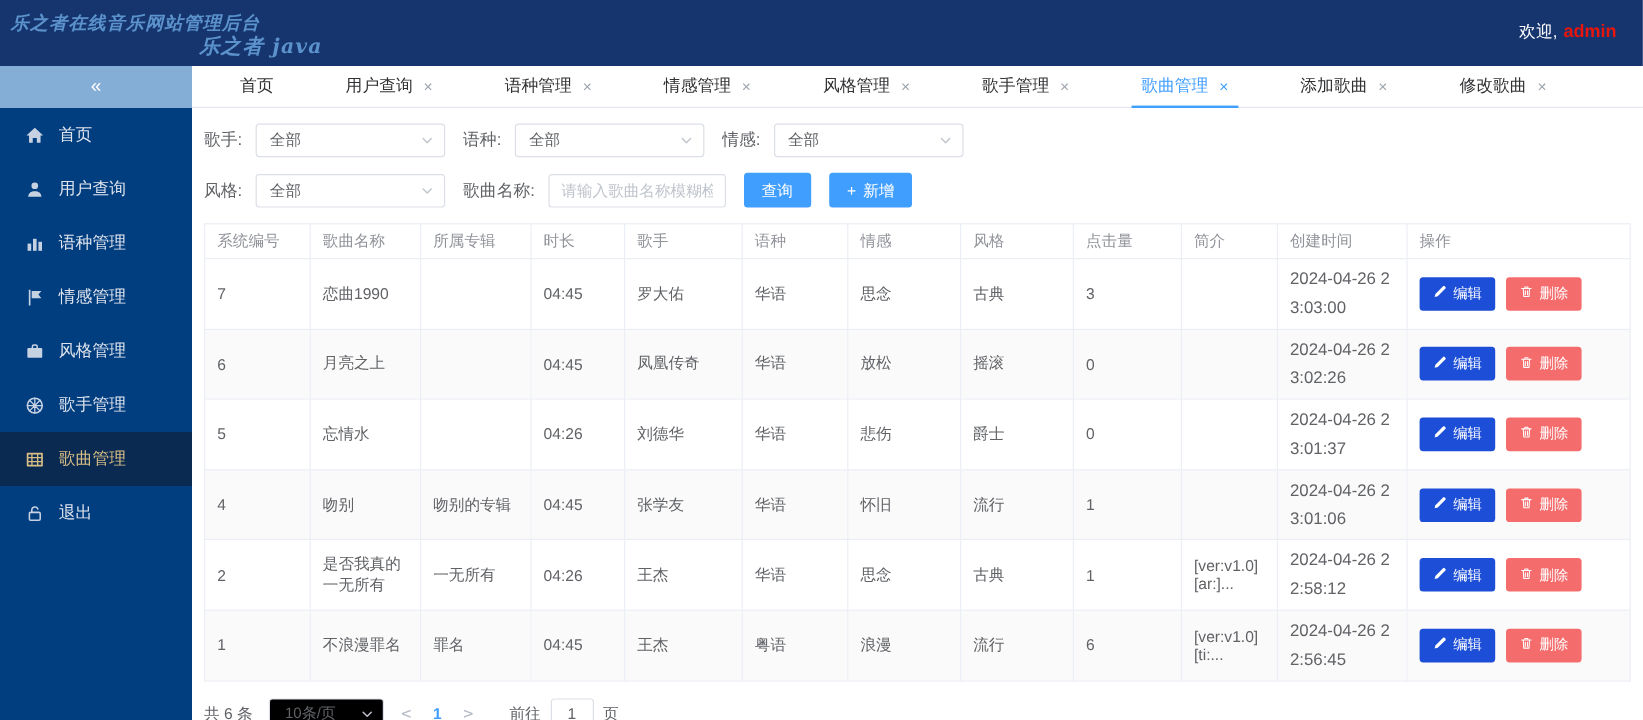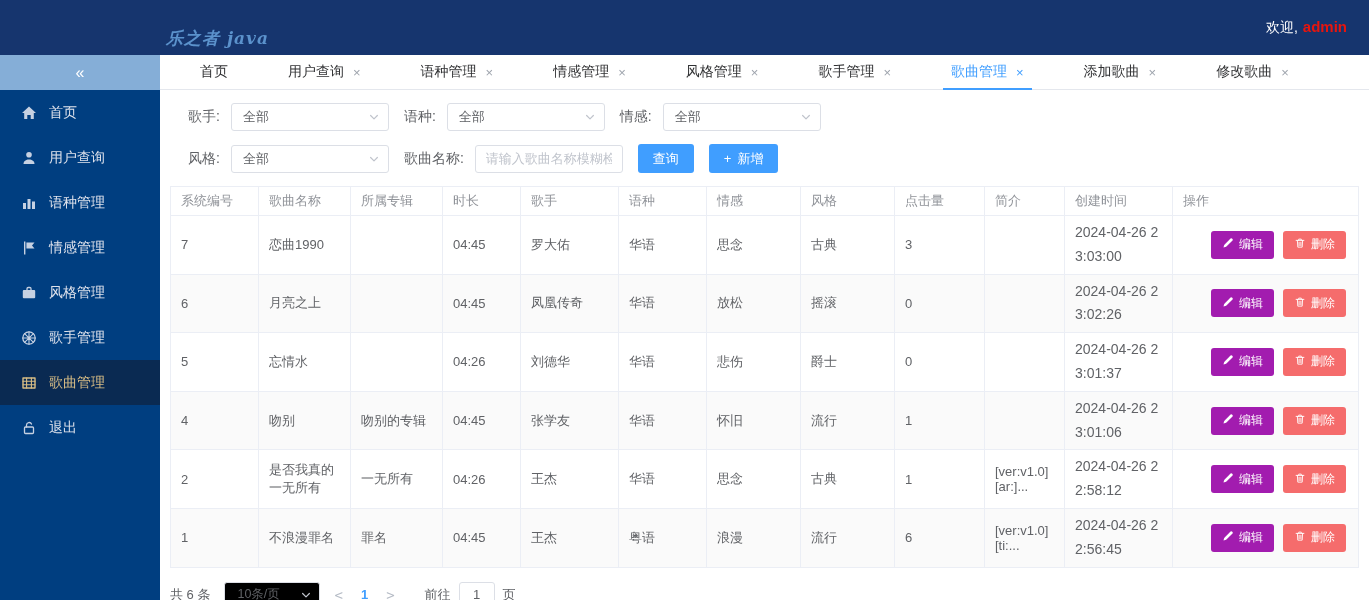--- a/index.html
+++ b/index.html
@@ -30,21 +30,21 @@
   .main { position:absolute; left:160px; top:55px; width:1209px; height:545px; background:#fff; }
 
   .tabs { height:35px; display:flex; align-items:stretch; border-bottom:1px solid #e4e7ed; padding-left:10px; }
   .tab { display:flex; align-items:center; gap:9px; padding:0 30px; font-size:14px; color:#303133;
     cursor:pointer; position:relative; }
   .tab-close { font-size:13px; color:#9da3ac; }
   .tab.active { color:#409eff; }
   .tab.active .tab-close { color:#409eff; }
   .tab.active::after { content:""; position:absolute; left:22px; right:22px; bottom:-1px; height:2px; background:#409eff; }
 
-  .filters { padding:13px 10px 0 28px; }
+  .filters { padding:13px 10px 0 10px; }
   .frow { display:flex; align-items:center; margin-bottom:13px; }
   .flabel { font-size:14px; color:#606266; margin-right:11px; white-space:nowrap; }
   .sel { width:158px; height:28px; border:1px solid #dcdfe6; border-radius:3px; background:#fff;
     display:flex; align-items:center; justify-content:space-between; padding:0 8px 0 11px;
     font-size:13px; color:#606266; cursor:pointer; margin-right:15px; }
   .chev { width:12px; height:12px; color:#c0c4cc; display:flex; }
   .chev svg { width:12px; height:12px; }
   .name-input { width:148px; height:28px; border:1px solid #dcdfe6; border-radius:3px;
     padding:0 10px; font-size:13px; color:#606266; outline:none; }
   .name-input::placeholder { color:#c0c4cc; }
@@ -57,39 +57,40 @@
   table { width:100%; border-collapse:collapse; table-layout:fixed; }
   th, td { border:1px solid #ebeef5; }
   th { height:29px; font-size:13px; font-weight:400; color:#909399; text-align:left; padding:0 10px;
     background:#fff; }
   td { height:47px; font-size:13px; color:#606266; padding:5px 10px; overflow:hidden; }
   tbody tr:nth-child(even) td { background:#fafafa; }
   td.date { word-break:break-all; line-height:1.7; font-size:14px; }
   .act-btn { height:28px; border:none; border-radius:3px; color:#fff; font-size:12px; padding:0 11px;
     cursor:pointer; display:inline-flex; align-items:center; gap:5px; vertical-align:middle; }
   .act-btn svg { width:12px; height:12px; }
-  .act-edit { background:#a21caf; margin-right:9px;margin-left:28px; }
+  .act-edit { background:#1d4ed8; margin-right:9px; }
   .act-del { background:#f56c6c; }
 
   
   .pager { display:flex; align-items:center; padding:14px 10px; font-size:13px; color:#606266; }
   .pager .total { margin-right:14px; }
   .psel { width:96px; height:26px; border:1px solid #dcdfe6; border-radius:3px; background:#000000;
     display:flex; align-items:center; justify-content:space-between; padding:0 7px 0 12px;
     font-size:12.5px; color:#606266; cursor:pointer; }
   .parrow { color:#b6bcc6; margin:0 14px; font-size:14px; cursor:pointer; font-family:"DejaVu Sans Mono",monospace; }
   .pcur { color:#409eff; font-weight:600; margin:0 4px; cursor:pointer; }
   .goto-label { margin-left:16px; margin-right:8px; }
   .goto-input { width:36px; height:26px; border:1px solid #dcdfe6; border-radius:3px; text-align:center;
     font-size:13px; color:#606266; outline:none; margin-right:8px; }
 </style>
 </head>
 <body>
 
 <div class="header">
+  <div class="logo1">乐之者在线音乐网站管理后台</div>
   <div class="logo2">乐之者 java</div>
   <div class="welcome">
     <span>欢迎,</span><span class="admin">admin</span>
   </div>
 </div>
 
 <div class="sidebar">
   <div class="collapse-btn">
     <span>«</span>
   </div>

